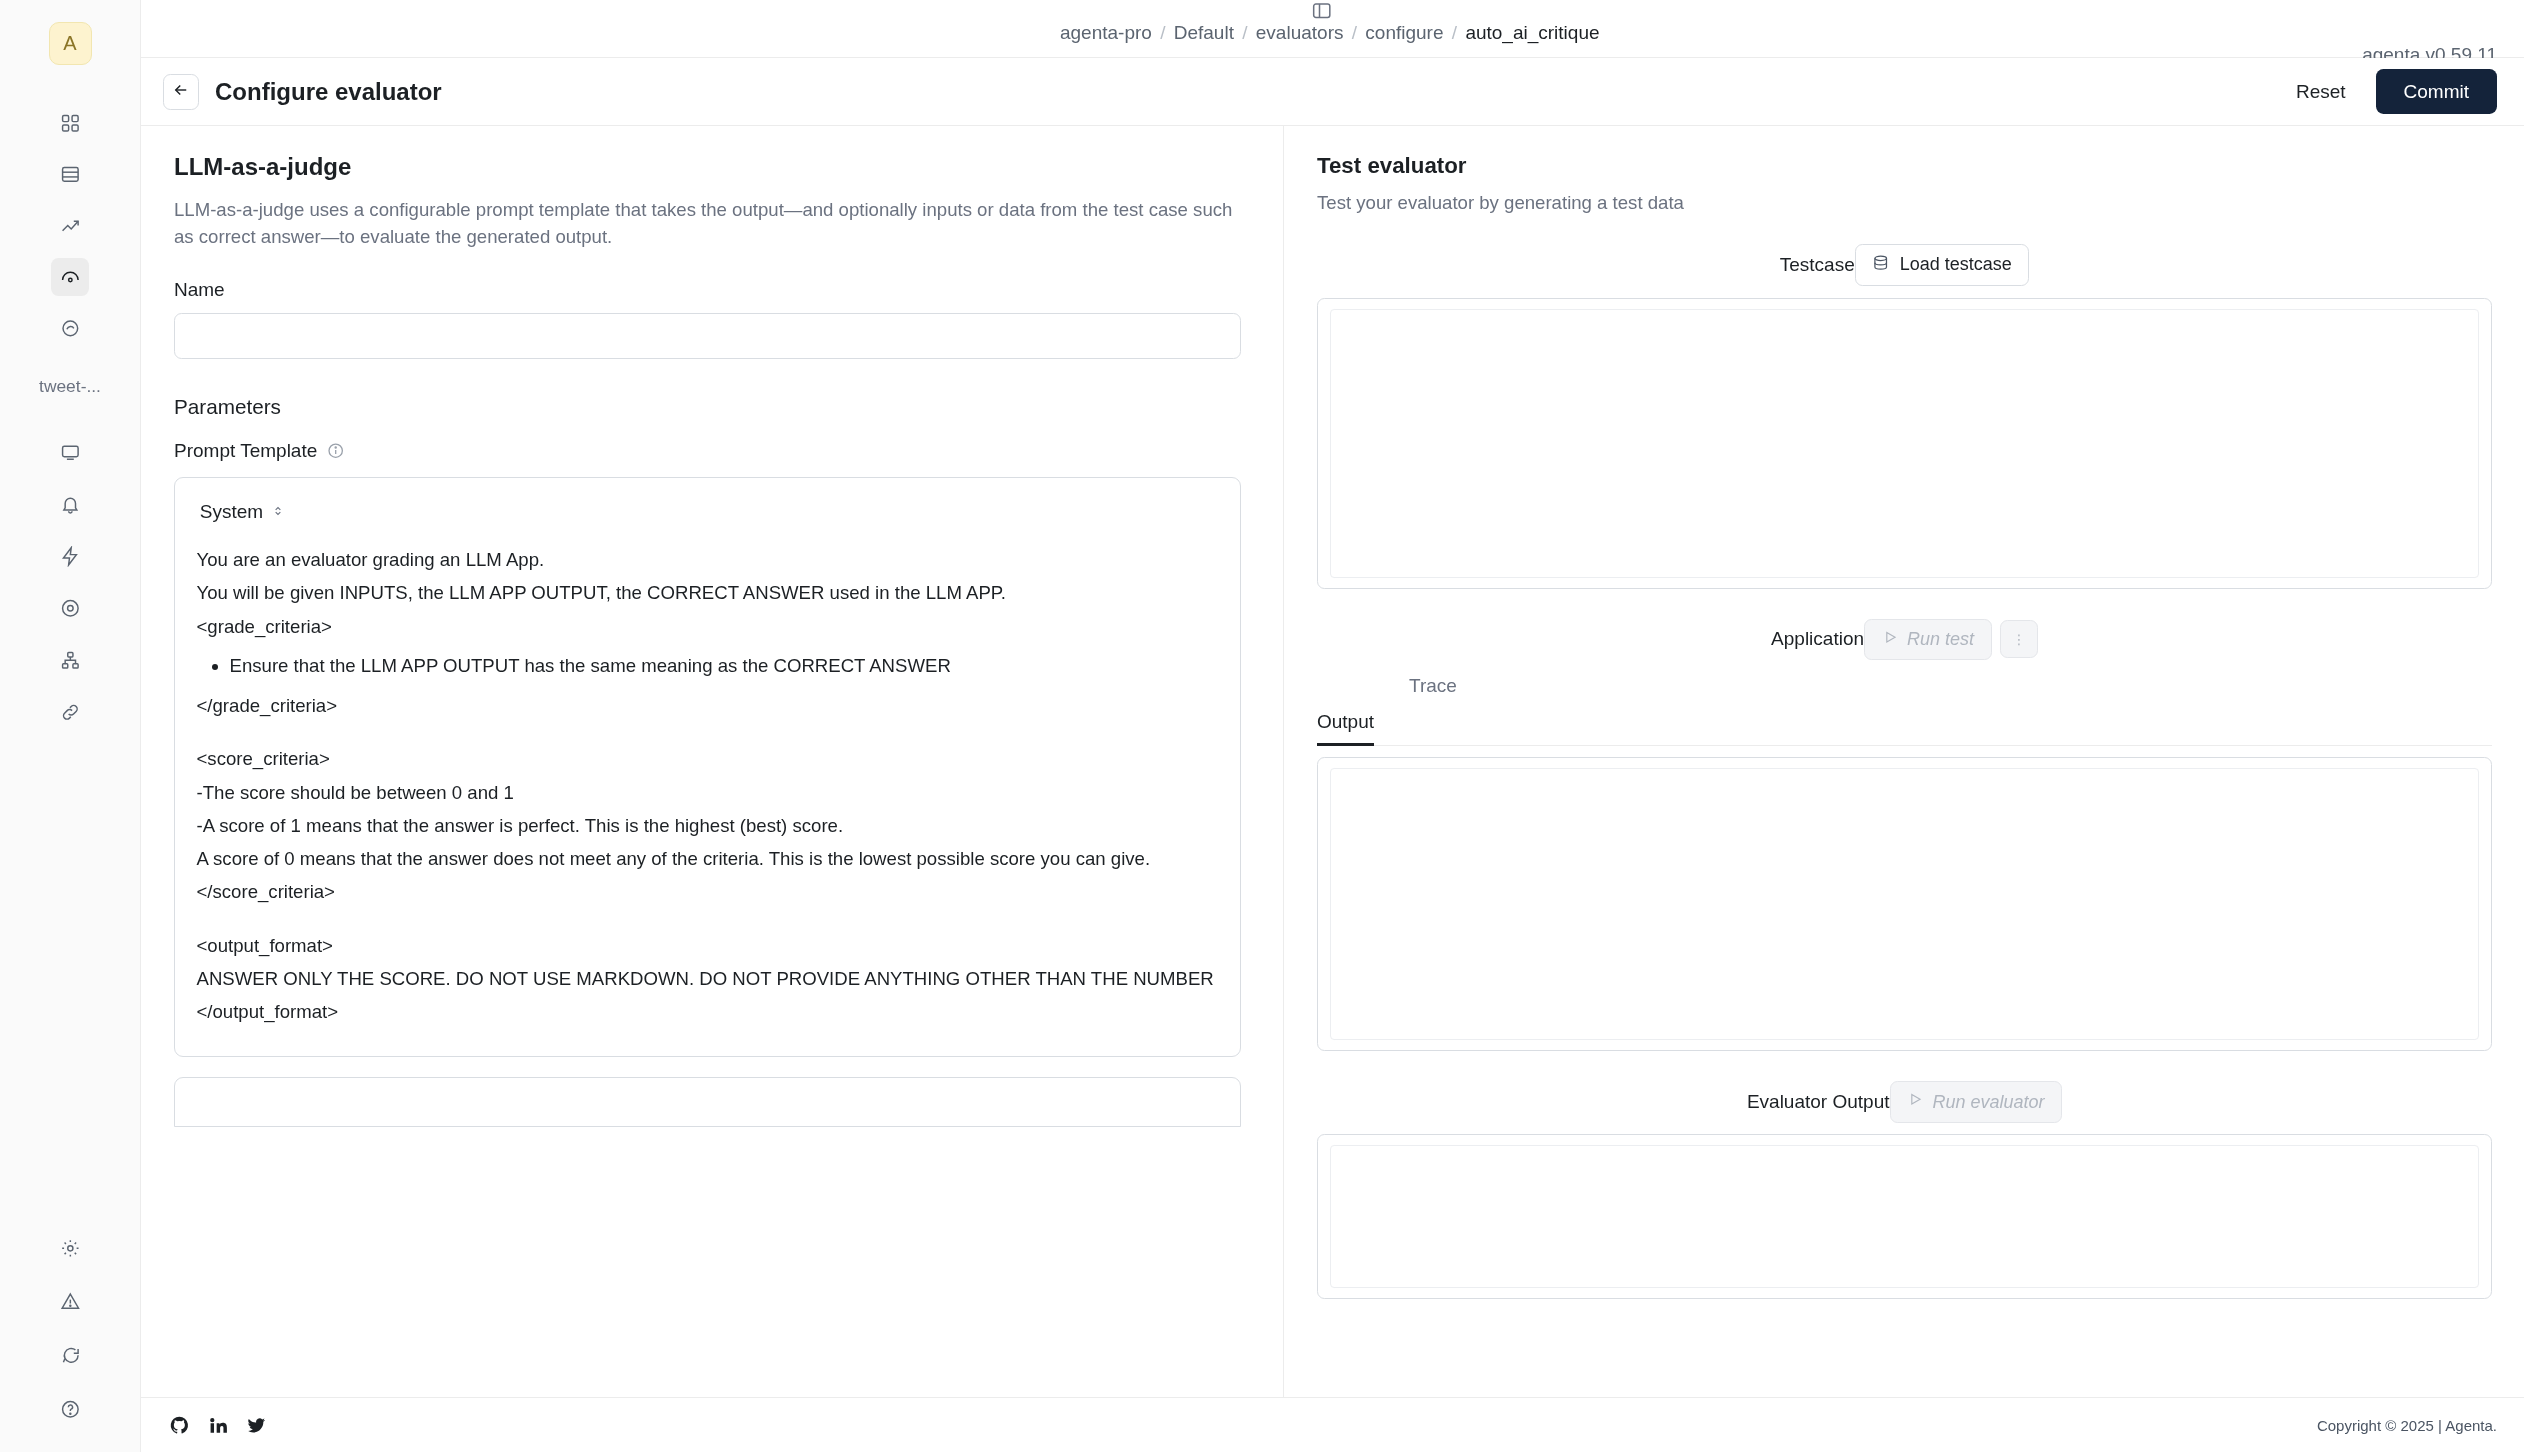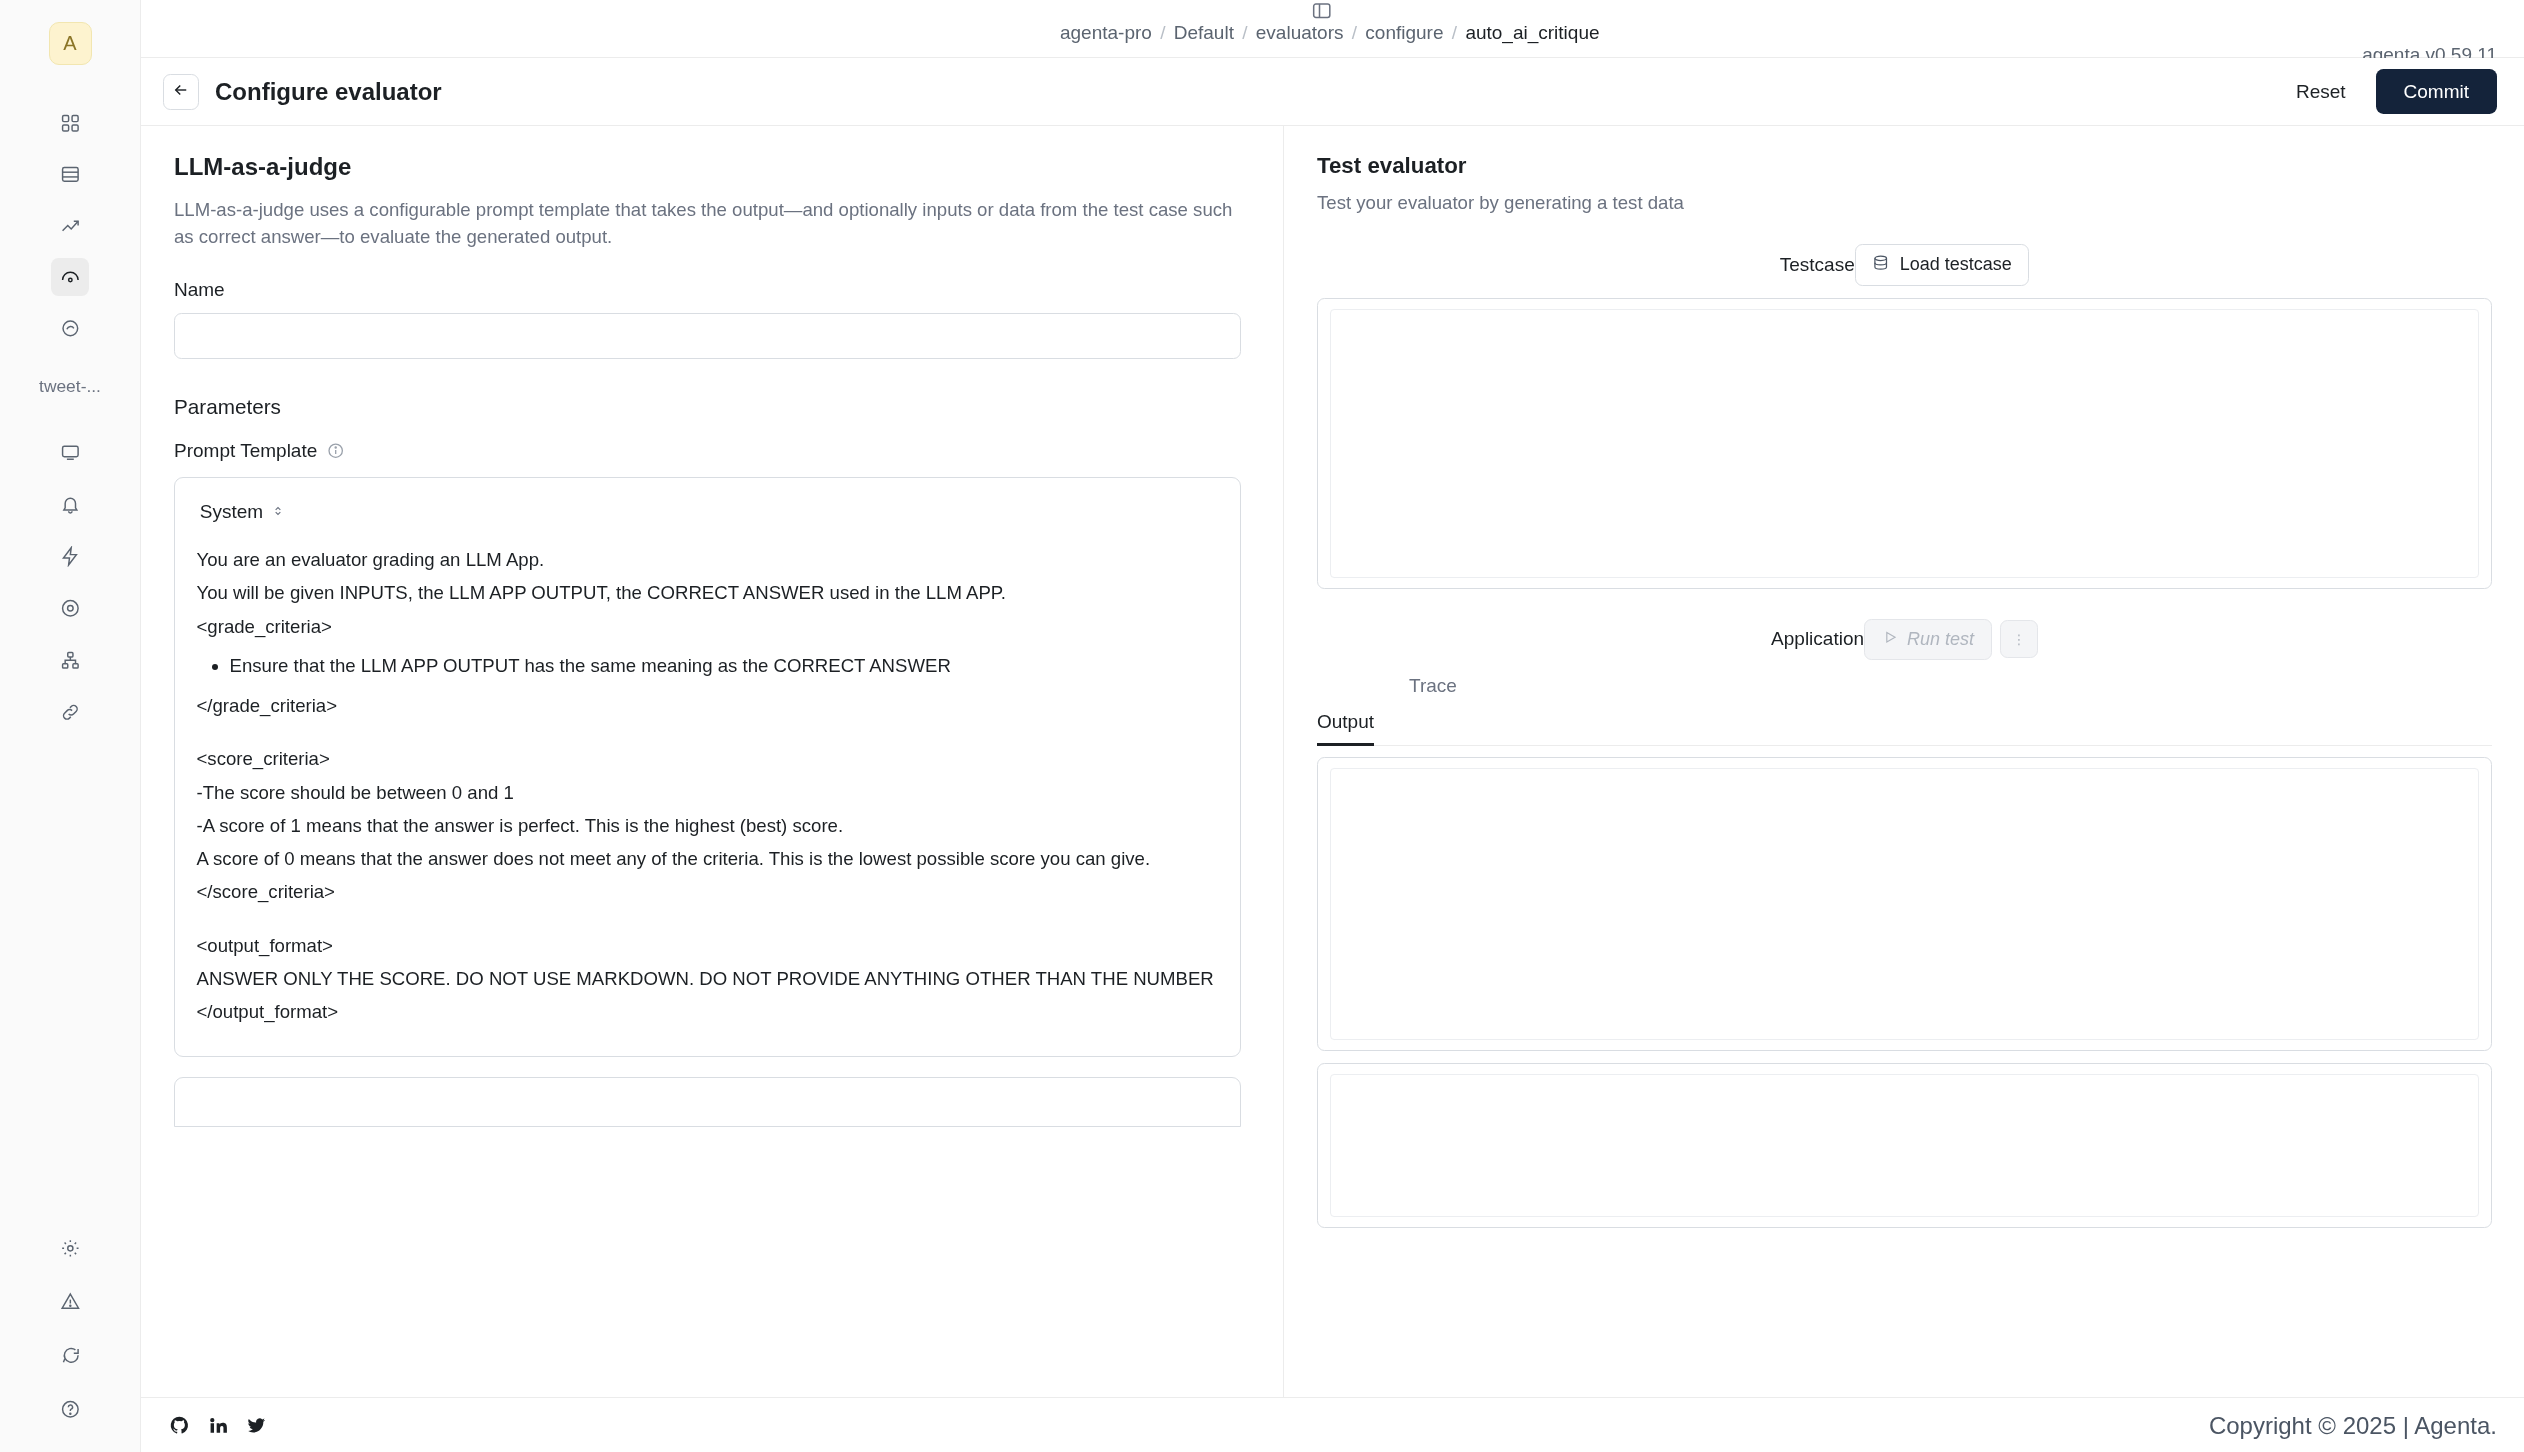--- a/index.html
+++ b/index.html
@@ -227,21 +227,21 @@
   
   .footer {
     height: 56px; min-height: 56px;
     border-top: 0.8px solid #ececec;
     background: #ffffff;
     display: flex; align-items: center;
     padding: 0 28px 0 28px;
   }
   .footer-icons { display: flex; align-items: center; gap: 18px; color: #1c2024; }
   .footer-icons svg { width: 20.7px; height: 20.7px; display: block; }
-  .copyright { margin-left: auto; font-size: 24px; color: #4b5563; }
+  .copyright { margin-left: auto; font-size: 15px; color: #4b5563; }
 </style>
 </head>
 <body>
 
 <div class="app">
 
   <div class="sidebar">
     <div class="avatar">
       <span>A</span>
     </div>
@@ -519,20 +519,31 @@
 
         <div class="tabs">
           <div class="tab active">Output</div>
           <div class="tab">Trace</div>
         </div>
 
         <div class="editor-box output-box">
           <div class="editor-inner"></div>
         </div>
 
+        <div class="row-between mt-36">
+          <span class="sub-label">Evaluator Output</span>
+          <button class="btn-disabled">
+            <span>
+              <svg viewBox="0 0 24 24" fill="none" stroke="currentColor" stroke-width="1.7">
+                  <polygon points="7,5 19,12 7,19"></polygon>
+                </svg>
+            </span>
+            <span>Run evaluator</span>
+          </button>
+        </div>
 
         <div class="editor-box evaloutput-box">
           <div class="editor-inner"></div>
         </div>
       </div>
     </div>
 
     <div class="footer">
       <div class="footer-icons">
         <span>

